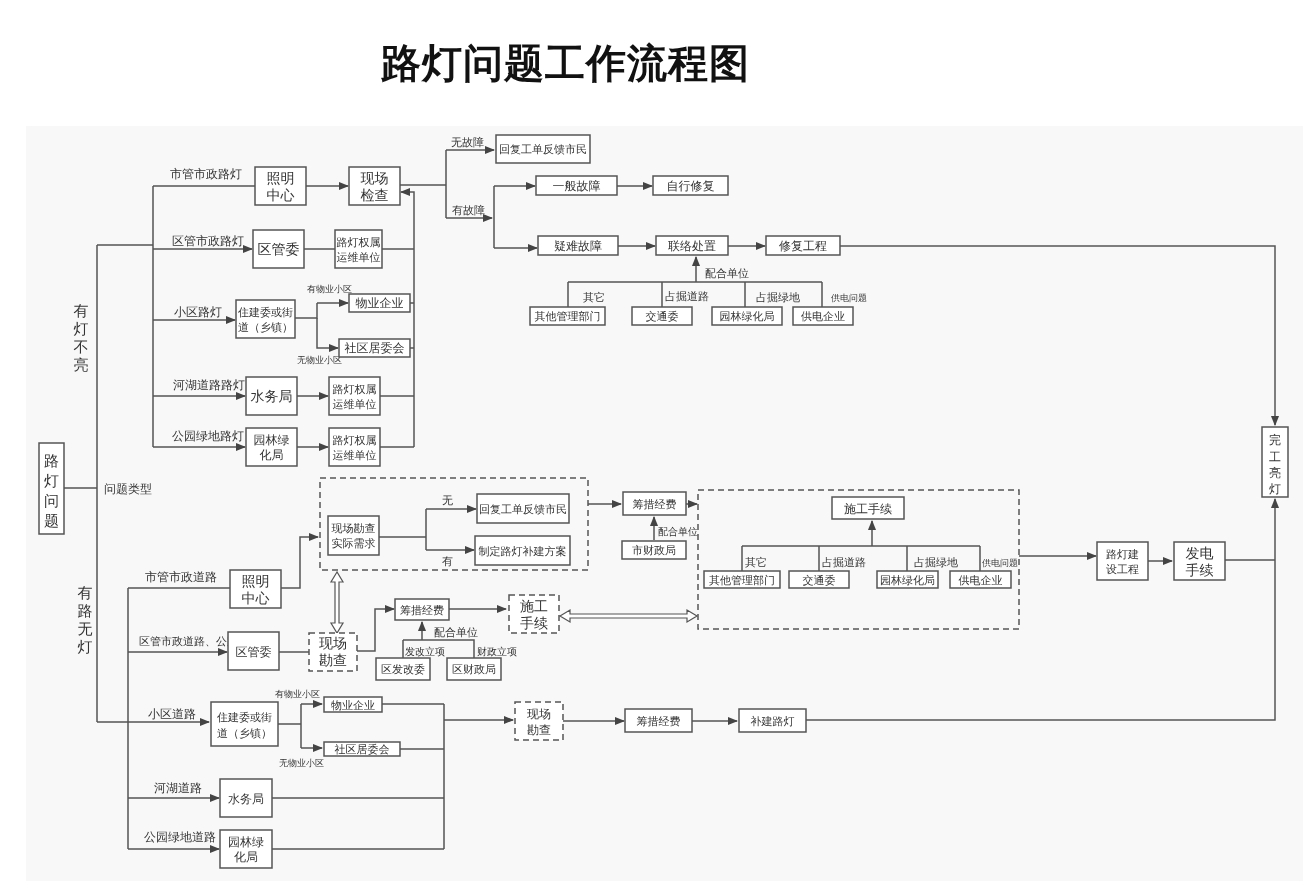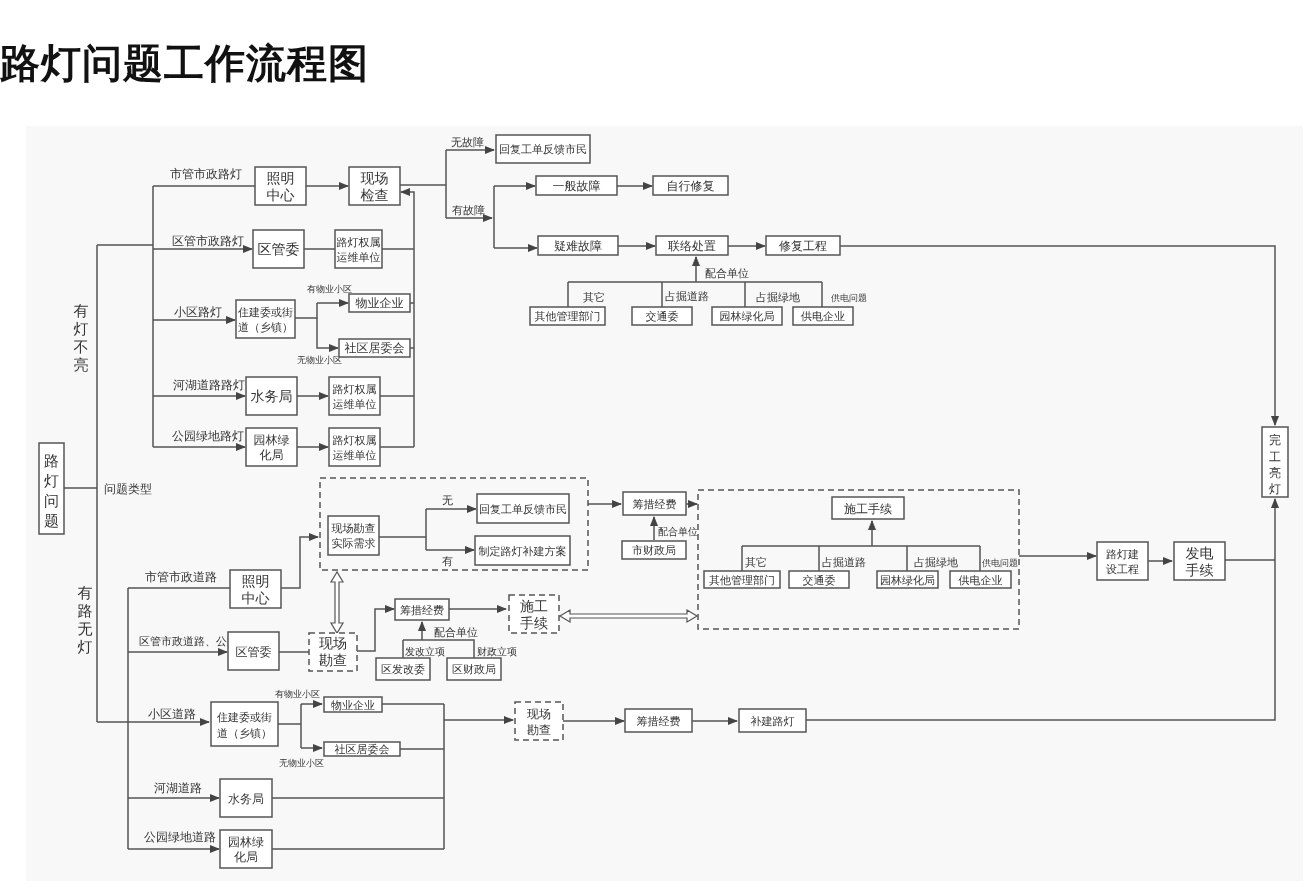--- a/index.html
+++ b/index.html
@@ -1,17 +1,17 @@
 <!DOCTYPE html>
 <html><head>
 <meta charset="utf-8">
 <style>
   html, body { margin: 0; padding: 0; background: #ffffff; }
   body { width: 1315px; height: 894px; position: relative; overflow: hidden; font-family: "DejaVu Serif", "Liberation Serif", serif; }
-  .title { position: absolute; left: 0; top: 36px; width: 1131px; font-size: 40px; font-weight: bold; color: #111; letter-spacing: 1px; font-family: "DejaVu Serif", "Liberation Serif", serif; }
+  .title { position: absolute; left: 0; top: 36px; width: 1131px; text-align: center; font-size: 40px; font-weight: bold; color: #111; letter-spacing: 1px; font-family: "DejaVu Serif", "Liberation Serif", serif; }
   .panel { position: absolute; left: 26px; top: 126px; width: 1277px; height: 755px; background: #f8f8f8; }
   svg { position: absolute; left: 0; top: 0; }
   .box { fill: #ffffff; stroke: #555; stroke-width: 1.5; }
   .dbox { fill: none; stroke: #555; stroke-width: 1.5; stroke-dasharray: 6 4; }
   .ln { fill: none; stroke: #555; stroke-width: 1.5; }
   .t { fill: #333; font-family: "DejaVu Serif", "Liberation Serif", serif; }
   .tb { font-size: 14px; }
   .ts { font-size: 11px; }
   .tm { font-size: 12px; }
   .tl { font-size: 15px; }

